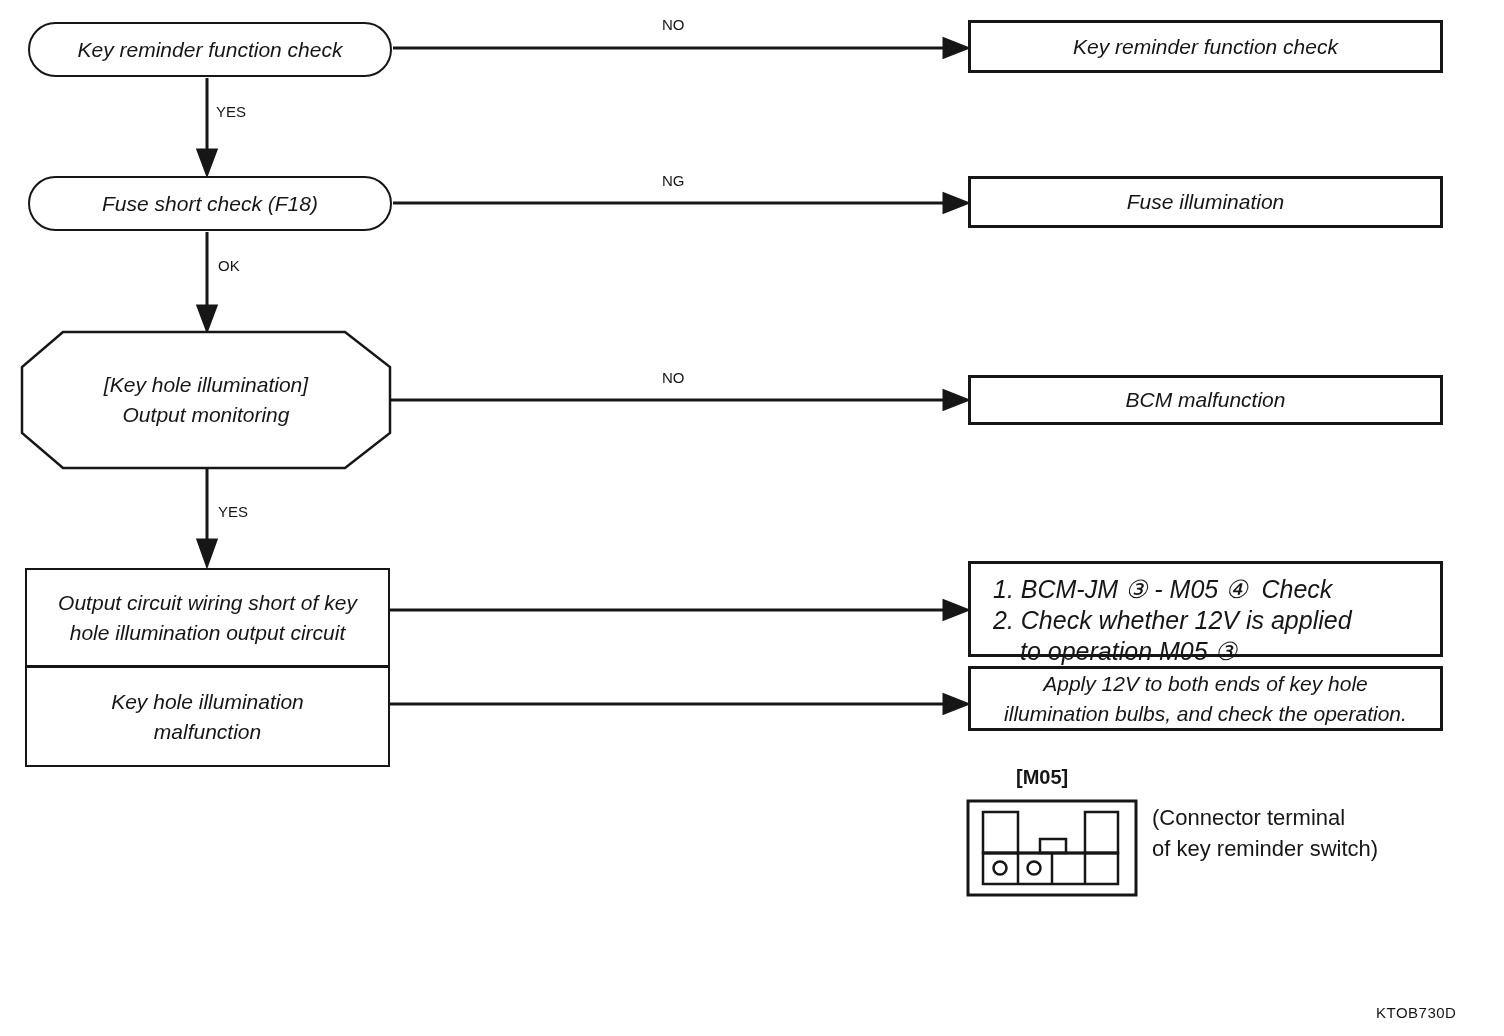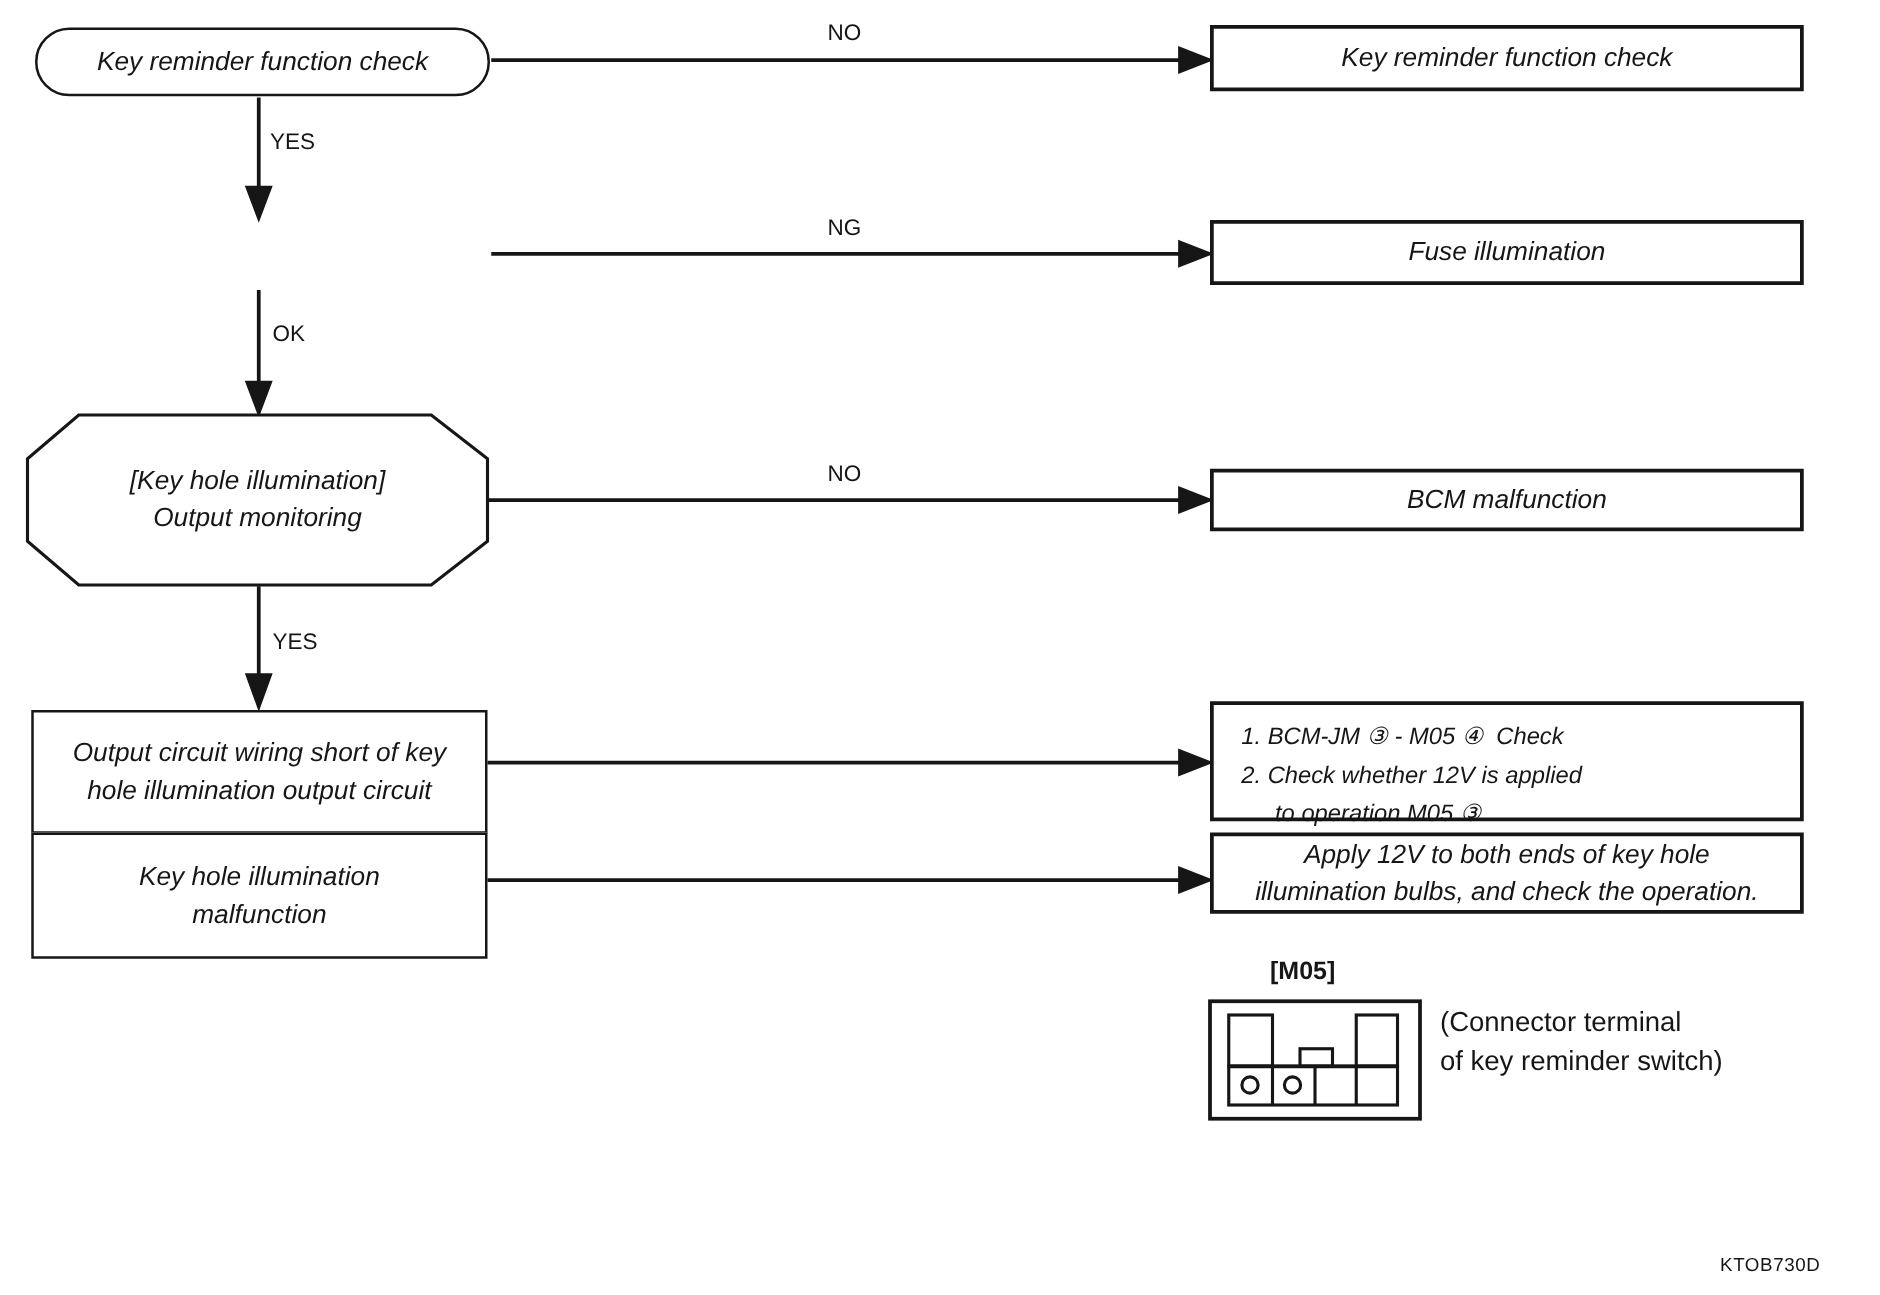--- a/index.html
+++ b/index.html
@@ -14,23 +14,23 @@
     display:flex; align-items:center; justify-content:center;
     text-align:center; font-size:21px; line-height:30px; white-space:pre-line;
     color:#161616;
     font-style:italic;
   }
   .stadium { border-radius:29px; }
   .action  { border-width:3px; }
   .plain   { border:none; background:transparent; }
   .list-box { flex-direction:column; align-items:flex-start; justify-content:flex-start;
               text-align:left; padding:10px 10px 0 22px; }
-  .list-line { font-size:19px; line-height:31px; white-space:pre; }
+  .list-line { font-size:25px; line-height:31px; white-space:pre; }
   .indent { padding-left:27px; }
-  .edge-label { position:absolute; font-size:18px; color:#161616; }
+  .edge-label { position:absolute; font-size:15px; color:#161616; }
   .m05-tag { position:absolute; font-size:20px; font-weight:bold; color:#161616;text-align:right; }
   .m05-caption { position:absolute; font-size:22px; line-height:31px; white-space:pre-line; color:#161616; }
   .fig-code { position:absolute; font-size:15px; letter-spacing:0.5px; color:#161616; }
   svg { display:block; }
 </style>
 </head>
 <body>
 
 <div class="page">
 
@@ -76,20 +76,21 @@
         <line x1="207" y1="469" x2="207" y2="542"></line>
         <polygon points="198,540 216,540 207,565"></polygon>
       </g>
     </g>
 
     <polygon points="63,332 345,332 390,367 390,433 345,468 63,468 22,433 22,367" fill="#ffffff" stroke="#161616" stroke-width="2.5"></polygon>
   </svg>
 
   <div class="node stadium" style="left:28px; top:22px; width:364px; height:55px;">Key reminder function check</div>
 
+  <div class="node stadium" style="left:28px; top:176px; width:364px; height:55px;">Fuse short check (F18)</div>
 
   <div class="node plain" style="left:50px; top:340px; width:312px; height:120px;">[Key hole illumination]
 Output monitoring</div>
 
   <div class="node" style="left:25px; top:568px; width:365px; height:99px;">Output circuit wiring short of key
 hole illumination output circuit</div>
 
   <div class="node" style="left:25px; top:666px; width:365px; height:101px;">Key hole illumination
 malfunction</div>
 

